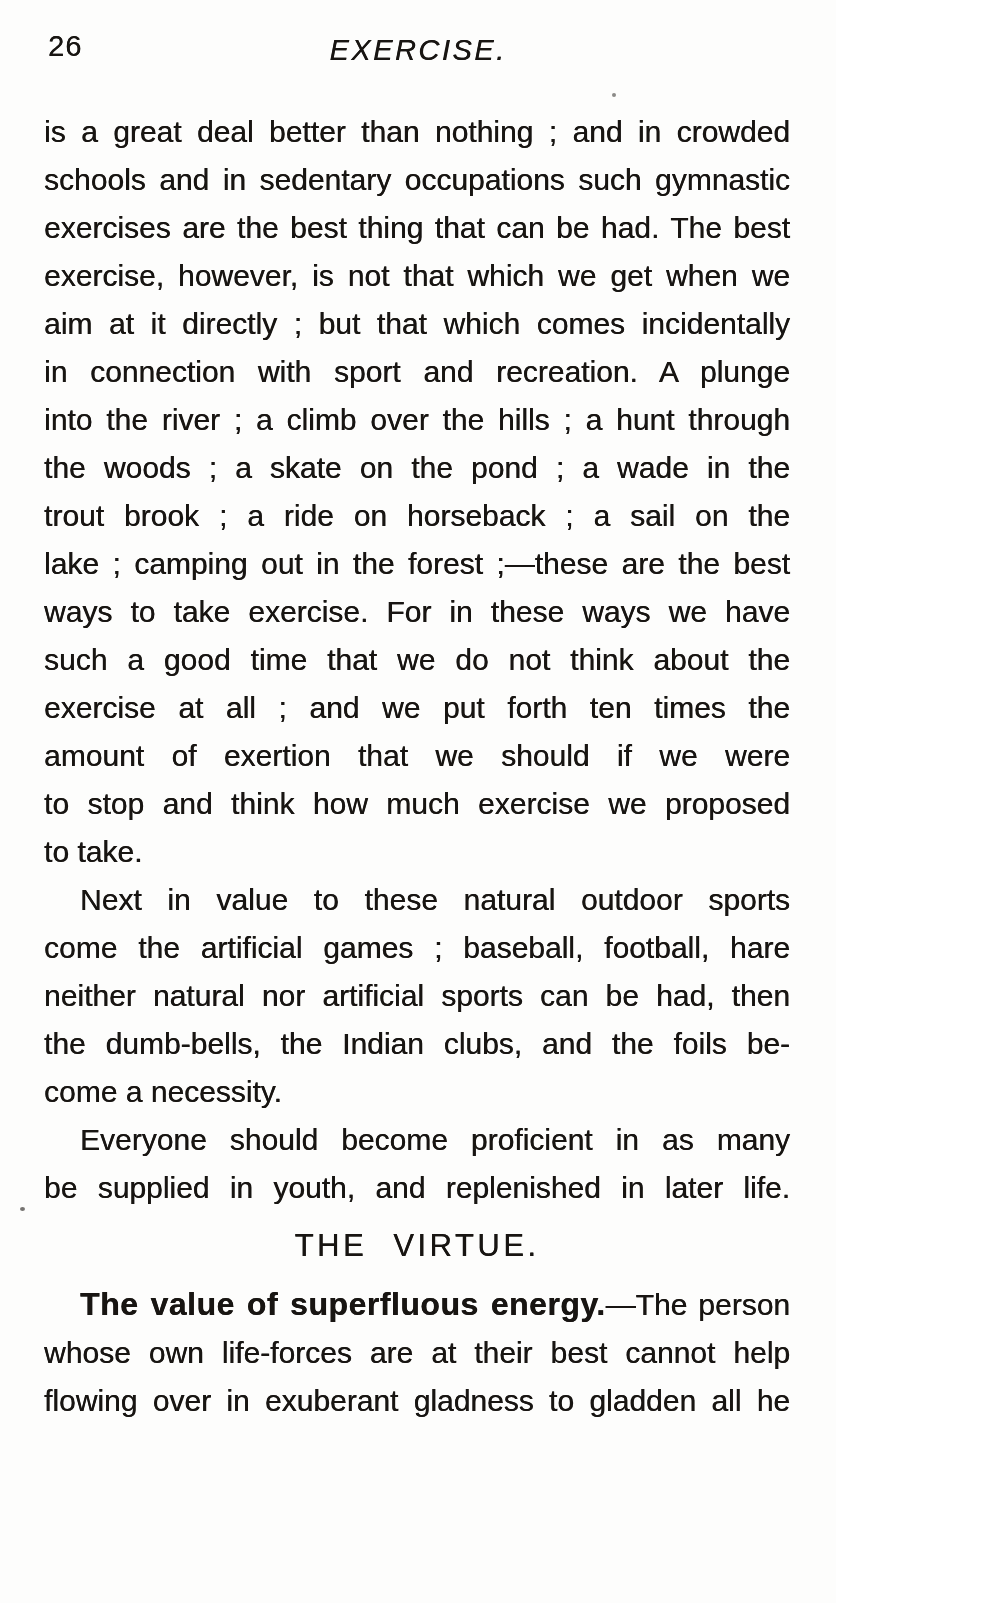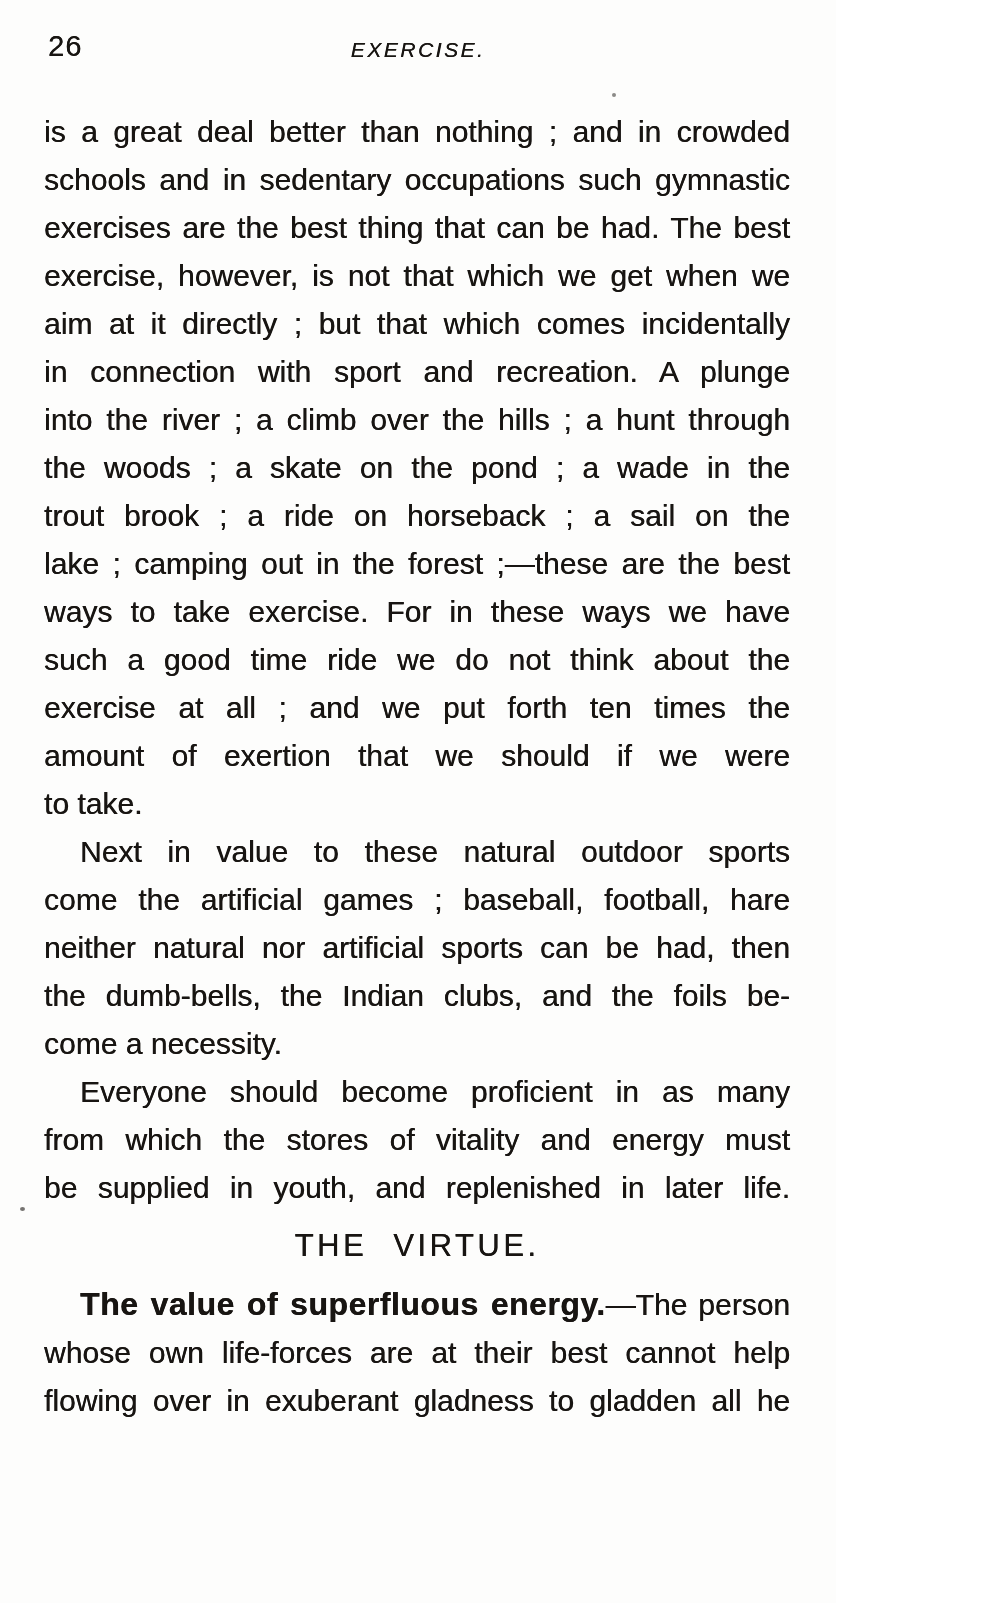--- a/index.html
+++ b/index.html
@@ -17,21 +17,21 @@
     text-shadow: 0.35px 0 0 currentColor; 
   }
   .page-number {
     position: absolute; left: 48px; top: 22px;
     font-size: 29px; letter-spacing: 1px;
   }
   .running-head {
     position: absolute; left: 0; right: 0; top: 26px;
     text-align: center;
     font-style: italic;
-    font-size: 21px;
+    font-size: 29px;
     letter-spacing: 2.5px;
   }
   .page-body { position: absolute; left: 44px; right: 46px; top: 108px; }
   .line { text-align: justify; text-align-last: justify; text-justify: inter-word; }
   .line.last { text-align-last: left; }
   .paragraph.indent .line:first-child { text-indent: 36px; }
   .section-heading {
     text-align: center;
     font-size: 31px;
     letter-spacing: 3.5px;
@@ -65,35 +65,35 @@
         <div class="line">schools and in sedentary occupations such gymnastic</div>
         <div class="line">exercises are the best thing that can be had.  The best</div>
         <div class="line">exercise, however, is not that which we get when we</div>
         <div class="line">aim at it directly ; but that which comes incidentally</div>
         <div class="line">in connection with sport and recreation.  A plunge</div>
         <div class="line">into the river ; a climb over the hills ; a hunt through</div>
         <div class="line">the woods ; a skate on the pond ; a wade in the</div>
         <div class="line">trout brook ; a ride on horseback ; a sail on the</div>
         <div class="line">lake ; camping out in the forest ;—these are the best</div>
         <div class="line">ways to take exercise.  For in these ways we have</div>
-        <div class="line">such a good time ride we do not think about the</div>
+        <div class="line">such a good time that we do not think about the</div>
         <div class="line">exercise at all ; and we put forth ten times the</div>
         <div class="line">amount of exertion that we should if we were</div>
+        <div class="line">to stop and think how much exercise we proposed</div>
         <div class="line last">to take.</div>
       </div>
       <div class="paragraph indent">
         <div class="line">Next in value to these natural outdoor sports</div>
         <div class="line">come the artificial games ; baseball, football, hare</div>
         <div class="line">neither natural nor artificial sports can be had, then</div>
         <div class="line">the dumb-bells, the Indian clubs, and the foils be-</div>
         <div class="line last">come a necessity.</div>
       </div>
       <div class="paragraph indent">
         <div class="line">Everyone should become proficient in as many</div>
-        <div class="line">from which the stores of vitality and energy must</div>
         <div class="line">be supplied in youth, and replenished in later life.</div>
       </div>
       <div class="section-heading">THE VIRTUE.</div>
       <div class="paragraph indent">
         <div class="line"><b class="lead">The value of superfluous energy.</b>—The person</div>
         <div class="line">whose own life-forces are at their best cannot help</div>
         <div class="line">flowing over in exuberant gladness to gladden all he</div>
       </div>
     </div>
 

